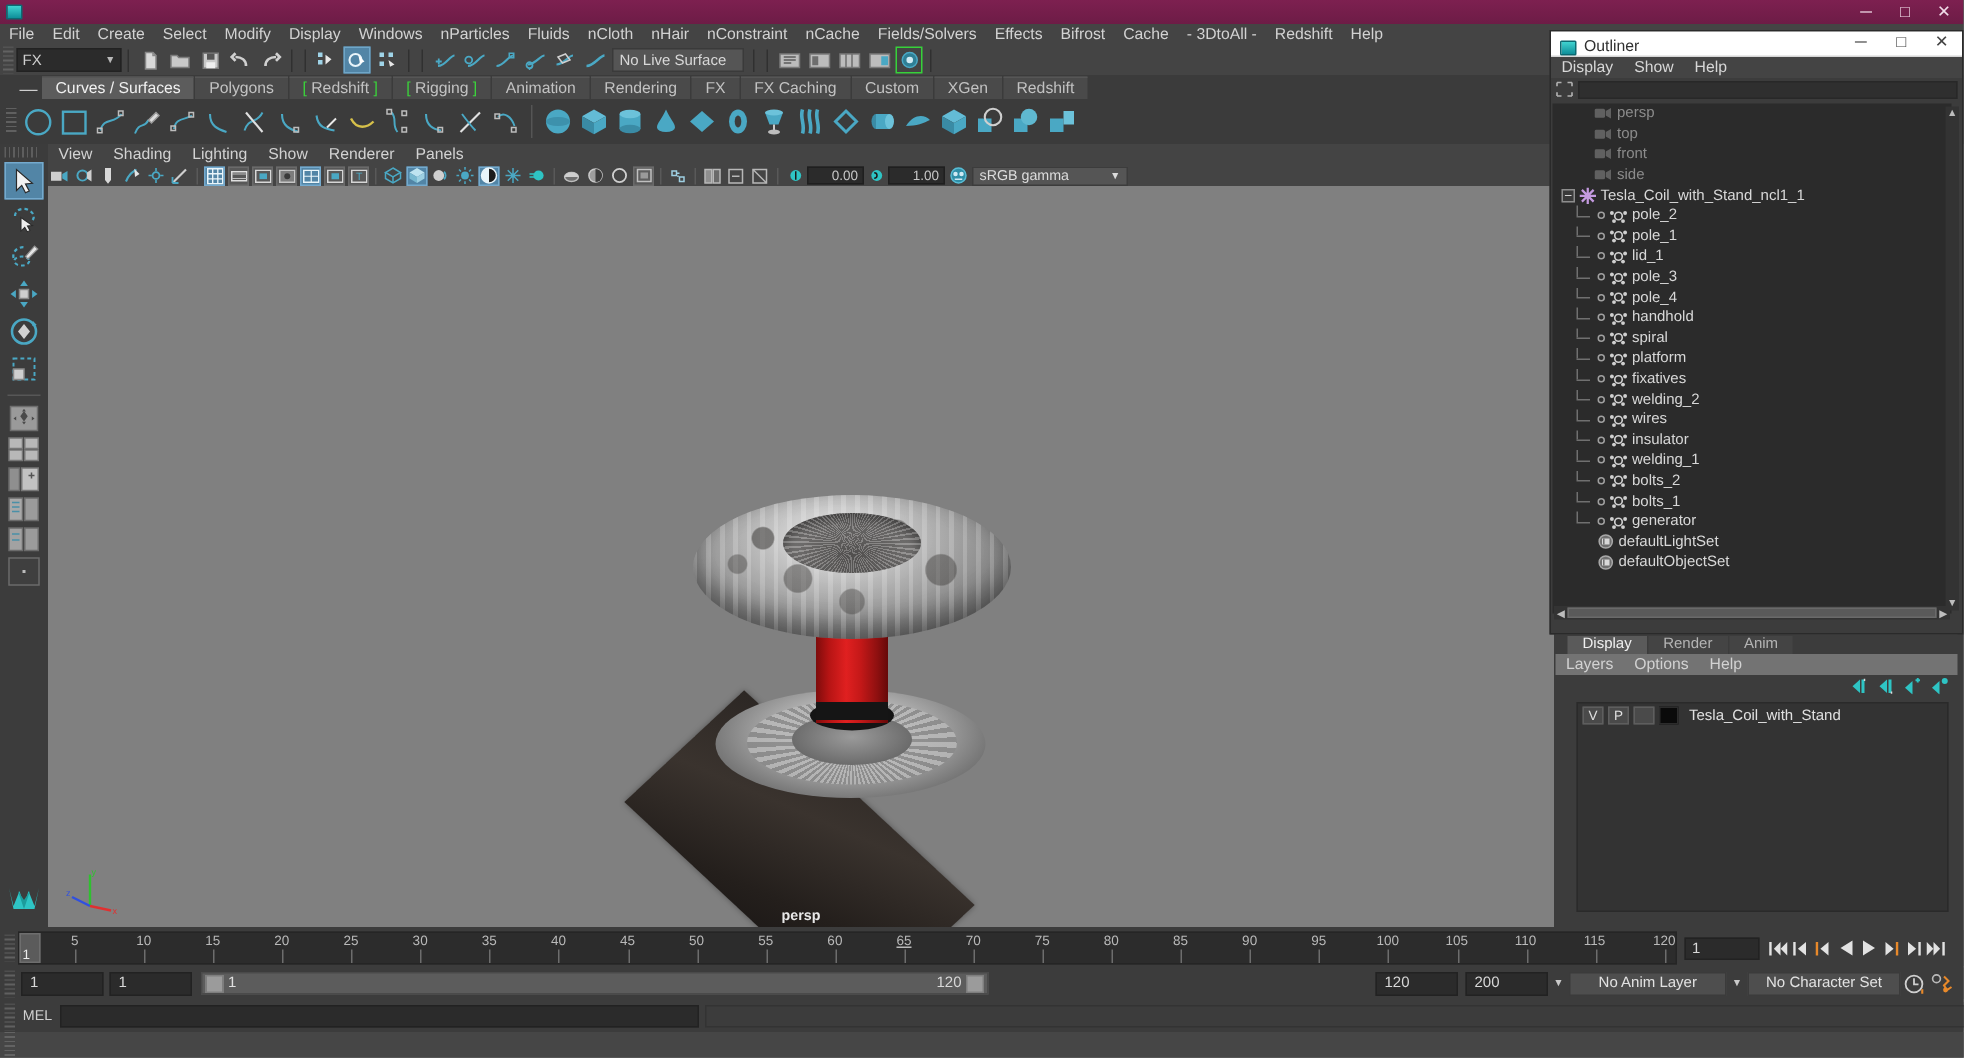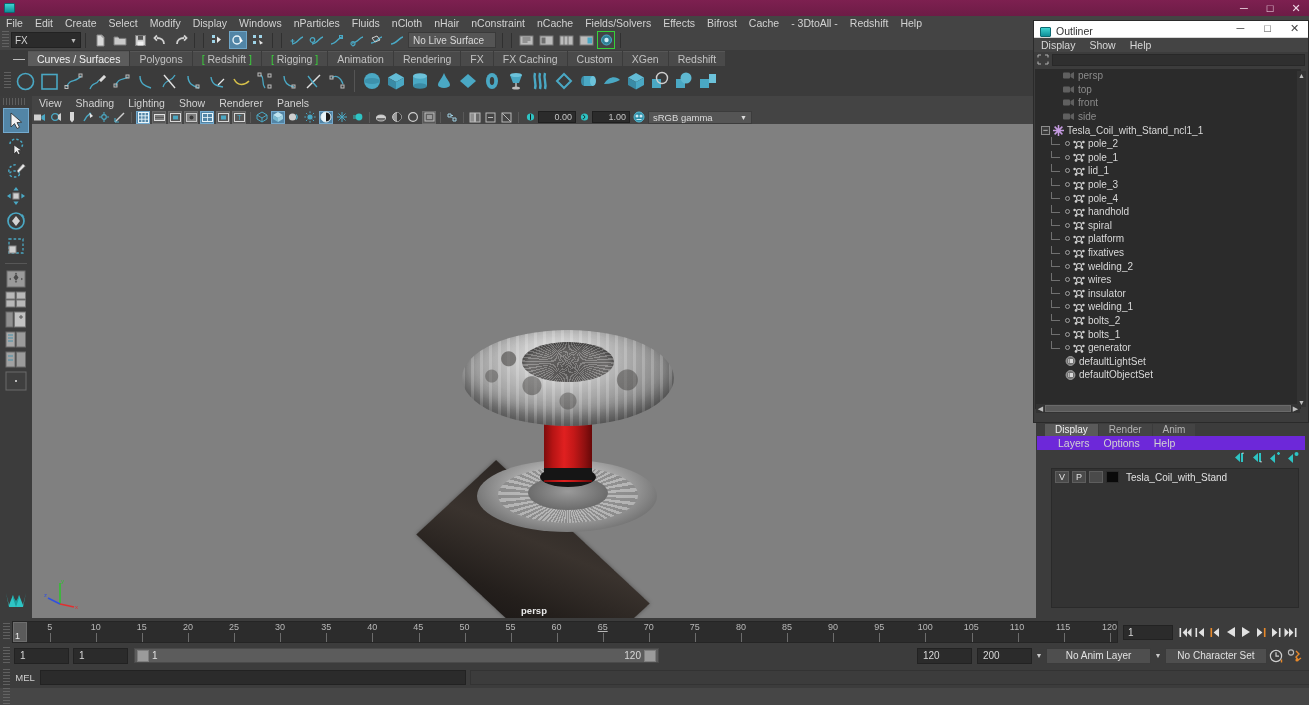--- a/index.html
+++ b/index.html
@@ -242,21 +242,21 @@
   }
   .ol-vscroll .arw{width:9px;height:9px;display:flex;align-items:center;justify-content:center;color:#bdbdbd;font-size:7px;}
 
   
   .layered{
     position:absolute;left:1037px;top:423px;width:268px;height:192px;background:#3c3c3c;
   }
   .ltabs{height:13px;display:flex;align-items:flex-end;padding-left:8px;}
   .ltab{height:12px;line-height:12px;padding:0 10px;font-size:10px;color:#b4b4b4;background:#444;margin-right:1px;}
   .ltab.active{background:#5a5a5a;color:#f0f0f0;}
-  .lmenu{height:14px;display:flex;align-items:center;padding-left:14px;background:#6d28d9;}
+  .lmenu{height:14px;display:flex;align-items:center;background:#737373;}
   .lmenu .mi{padding:0 7px;font-size:10.5px;color:#d2d2d2;line-height:14px;}
   .lbtns{height:15px;display:flex;align-items:center;justify-content:flex-end;padding-right:6px;gap:5px;}
   .lbtn{width:13px;height:12px;display:flex;align-items:center;justify-content:center;}
   .llist{
     position:absolute;left:14px;top:45px;width:248px;height:140px;background:#333333;border:1px solid #2a2a2a;
   }
   .lrow{height:14px;display:flex;align-items:center;padding:2px 0 0 3px;gap:3px;}
   .lcell{
     width:14px;height:12px;background:#4a4a4a;border:1px solid #5e5e5e;
     display:flex;align-items:center;justify-content:center;font-size:9px;color:#e0e0e0;line-height:1;flex:none;

